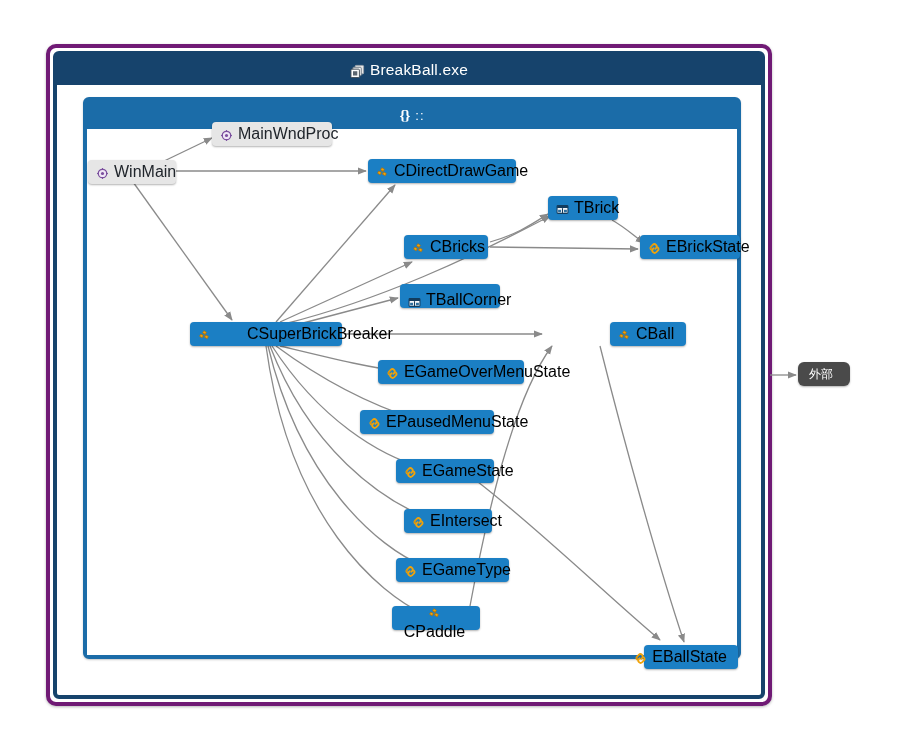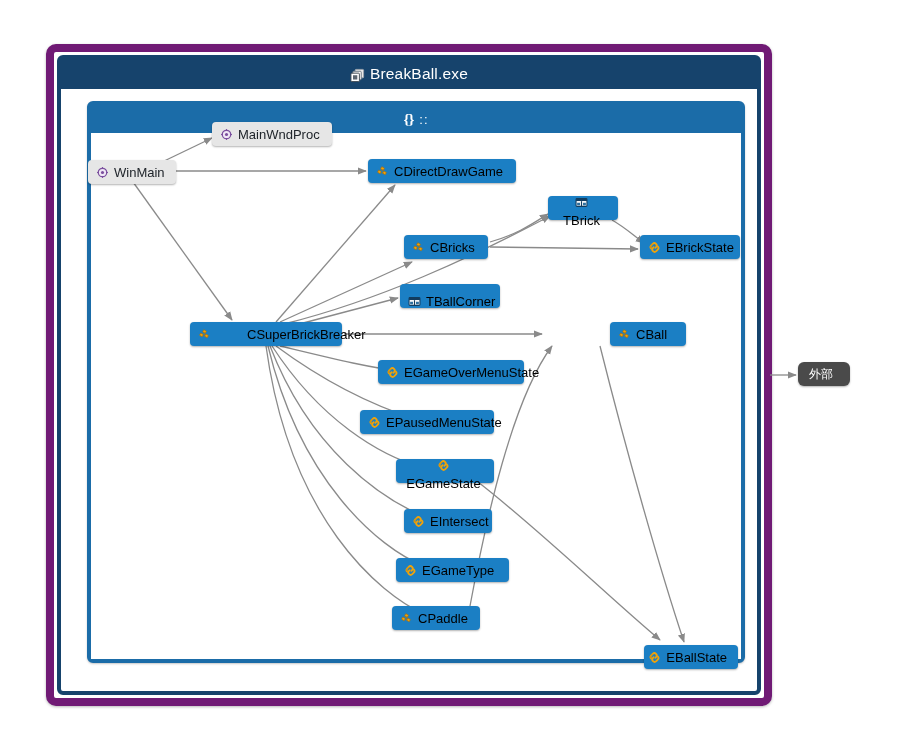--- a/index.html
+++ b/index.html
@@ -11,21 +11,21 @@
     overflow:hidden;
     position:relative;
   }
   #stage{position:absolute;left:0;top:0;width:900px;height:754px;}
 
   
   .assembly{
     position:absolute;
     left:46px;top:44px;
     width:726px;height:662px;
-    border:8px solid #701a75;
+    border:4px solid #701a75;
     border-radius:10px;
     background:#ffffff;
     box-sizing:border-box;
     box-shadow:0 1px 3px rgba(0,0,0,.28);
   }
   .assembly-inner{
     position:absolute;
     left:3px;top:3px;right:3px;bottom:3px;
     border:4px solid #16436c;
     border-radius:6px;
@@ -71,21 +71,21 @@
   .edges{position:absolute;left:0;top:0;width:900px;height:754px;pointer-events:none;}
 
   
   .node{
     position:absolute;
     display:flex;align-items:center;
     gap:5px;
     height:24px;
     padding:0 11px 0 8px;
     border-radius:4px;
-    font-size:13px;
+    font-size:16px;
     white-space:nowrap;
     box-sizing:border-box;
     box-shadow:0 1px 2px rgba(0,0,0,.30);
     cursor:default;
   }
   .node .nlabel{line-height:1;}
   .node.type-class,
   .node.type-struct,
   .node.type-enum{
     background:#1b7fc4;
@@ -227,21 +227,21 @@
       </div>
       <div class="node type-class" style="left: 404px; top: 235px; width: 84px;">
         <span class="icon"><svg viewBox="0 0 16 16" width="13" height="13">
             <path d="M7.2 2.0 L10.4 4.0 L8.9 6.6 L5.7 4.7 Z" fill="#f0a30a" stroke="#b06c00" stroke-width=".8"></path>
             <path d="M3.4 6.2 L6.6 8.1 L5.1 10.8 L1.9 8.8 Z" fill="#f0a30a" stroke="#b06c00" stroke-width=".8"></path>
             <path d="M9.6 7.4 L12.8 9.3 L11.3 12.0 L8.1 10.0 Z" fill="#f0a30a" stroke="#b06c00" stroke-width=".8"></path>
             <path d="M6.3 5.4 L9.0 7.0 M7.5 9.2 L9.2 10.2" stroke="#c07800" stroke-width="1.1"></path>
           </svg></span>
         <span class="nlabel">CBricks</span>
       </div>
-      <div class="node type-struct" style="left: 548px; top: 196px; width: 70px; flex-direction: column;">
+      <div class="node type-struct" style="left: 548px; top: 196px; width: 70px;">
         <span class="icon"><svg viewBox="0 0 16 16" width="13" height="13">
             <rect x="1.3" y="3.2" width="13.4" height="9.6" rx="1" fill="#ffffff" stroke="#123c5e" stroke-width="1.3"></rect>
             <rect x="1.3" y="3.2" width="13.4" height="3.0" fill="#123c5e"></rect>
             <rect x="7.3" y="6.4" width="1.4" height="6.4" fill="#123c5e"></rect>
             <rect x="2.6" y="8.3" width="3.6" height="3.2" fill="#2e6f9e"></rect>
             <rect x="9.8" y="8.3" width="3.6" height="3.2" fill="#2e6f9e"></rect>
           </svg></span>
         <span class="nlabel">TBrick</span>
       </div>
       <div class="node type-enum" style="left: 640px; top: 235px; width: 100px;">
@@ -289,21 +289,21 @@
         <span class="nlabel">EGameOverMenuState</span>
       </div>
       <div class="node type-enum" style="left: 360px; top: 410px; width: 134px;">
         <span class="icon"><svg viewBox="0 0 16 16" width="13" height="13">
             <path d="M4.0 9.4 a2.9 2.9 0 0 1 0-4.1 l1.8-1.8 a2.9 2.9 0 0 1 4.1 4.1 l-0.9 0.9" fill="none" stroke="#f0a30a" stroke-width="2.2" stroke-linecap="round"></path>
             <path d="M12.0 6.6 a2.9 2.9 0 0 1 0 4.1 l-1.8 1.8 a2.9 2.9 0 0 1 -4.1 -4.1 l0.9 -0.9" fill="none" stroke="#f0a30a" stroke-width="2.2" stroke-linecap="round"></path>
             <path d="M4.0 9.4 a2.9 2.9 0 0 1 0-4.1 l1.8-1.8" fill="none" stroke="#c87f06" stroke-width=".7"></path>
           </svg></span>
         <span class="nlabel">EPausedMenuState</span>
       </div>
-      <div class="node type-enum" style="left: 396px; top: 459px; width: 98px; flex-direction: column;">
+      <div class="node type-enum" style="left: 396px; top: 459px; width: 98px;">
         <span class="icon"><svg viewBox="0 0 16 16" width="13" height="13">
             <path d="M4.0 9.4 a2.9 2.9 0 0 1 0-4.1 l1.8-1.8 a2.9 2.9 0 0 1 4.1 4.1 l-0.9 0.9" fill="none" stroke="#f0a30a" stroke-width="2.2" stroke-linecap="round"></path>
             <path d="M12.0 6.6 a2.9 2.9 0 0 1 0 4.1 l-1.8 1.8 a2.9 2.9 0 0 1 -4.1 -4.1 l0.9 -0.9" fill="none" stroke="#f0a30a" stroke-width="2.2" stroke-linecap="round"></path>
             <path d="M4.0 9.4 a2.9 2.9 0 0 1 0-4.1 l1.8-1.8" fill="none" stroke="#c87f06" stroke-width=".7"></path>
           </svg></span>
         <span class="nlabel">EGameState</span>
       </div>
       <div class="node type-enum" style="left: 404px; top: 509px; width: 88px;">
         <span class="icon"><svg viewBox="0 0 16 16" width="13" height="13">
             <path d="M4.0 9.4 a2.9 2.9 0 0 1 0-4.1 l1.8-1.8 a2.9 2.9 0 0 1 4.1 4.1 l-0.9 0.9" fill="none" stroke="#f0a30a" stroke-width="2.2" stroke-linecap="round"></path>
@@ -313,21 +313,21 @@
         <span class="nlabel">EIntersect</span>
       </div>
       <div class="node type-enum" style="left: 396px; top: 558px; width: 113px;">
         <span class="icon"><svg viewBox="0 0 16 16" width="13" height="13">
             <path d="M4.0 9.4 a2.9 2.9 0 0 1 0-4.1 l1.8-1.8 a2.9 2.9 0 0 1 4.1 4.1 l-0.9 0.9" fill="none" stroke="#f0a30a" stroke-width="2.2" stroke-linecap="round"></path>
             <path d="M12.0 6.6 a2.9 2.9 0 0 1 0 4.1 l-1.8 1.8 a2.9 2.9 0 0 1 -4.1 -4.1 l0.9 -0.9" fill="none" stroke="#f0a30a" stroke-width="2.2" stroke-linecap="round"></path>
             <path d="M4.0 9.4 a2.9 2.9 0 0 1 0-4.1 l1.8-1.8" fill="none" stroke="#c87f06" stroke-width=".7"></path>
           </svg></span>
         <span class="nlabel">EGameType</span>
       </div>
-      <div class="node type-class" style="left: 392px; top: 606px; width: 88px;">
+      <div class="node type-class" style="left: 392px; top: 606px; width: 88px; flex-direction: column;">
         <span class="icon"><svg viewBox="0 0 16 16" width="13" height="13">
             <path d="M7.2 2.0 L10.4 4.0 L8.9 6.6 L5.7 4.7 Z" fill="#f0a30a" stroke="#b06c00" stroke-width=".8"></path>
             <path d="M3.4 6.2 L6.6 8.1 L5.1 10.8 L1.9 8.8 Z" fill="#f0a30a" stroke="#b06c00" stroke-width=".8"></path>
             <path d="M9.6 7.4 L12.8 9.3 L11.3 12.0 L8.1 10.0 Z" fill="#f0a30a" stroke="#b06c00" stroke-width=".8"></path>
             <path d="M6.3 5.4 L9.0 7.0 M7.5 9.2 L9.2 10.2" stroke="#c07800" stroke-width="1.1"></path>
           </svg></span>
         <span class="nlabel">CPaddle</span>
       </div>
       <div class="node type-enum" style="left: 644px; top: 645px; width: 94px; justify-content: flex-end;">
         <span class="icon"><svg viewBox="0 0 16 16" width="13" height="13">

